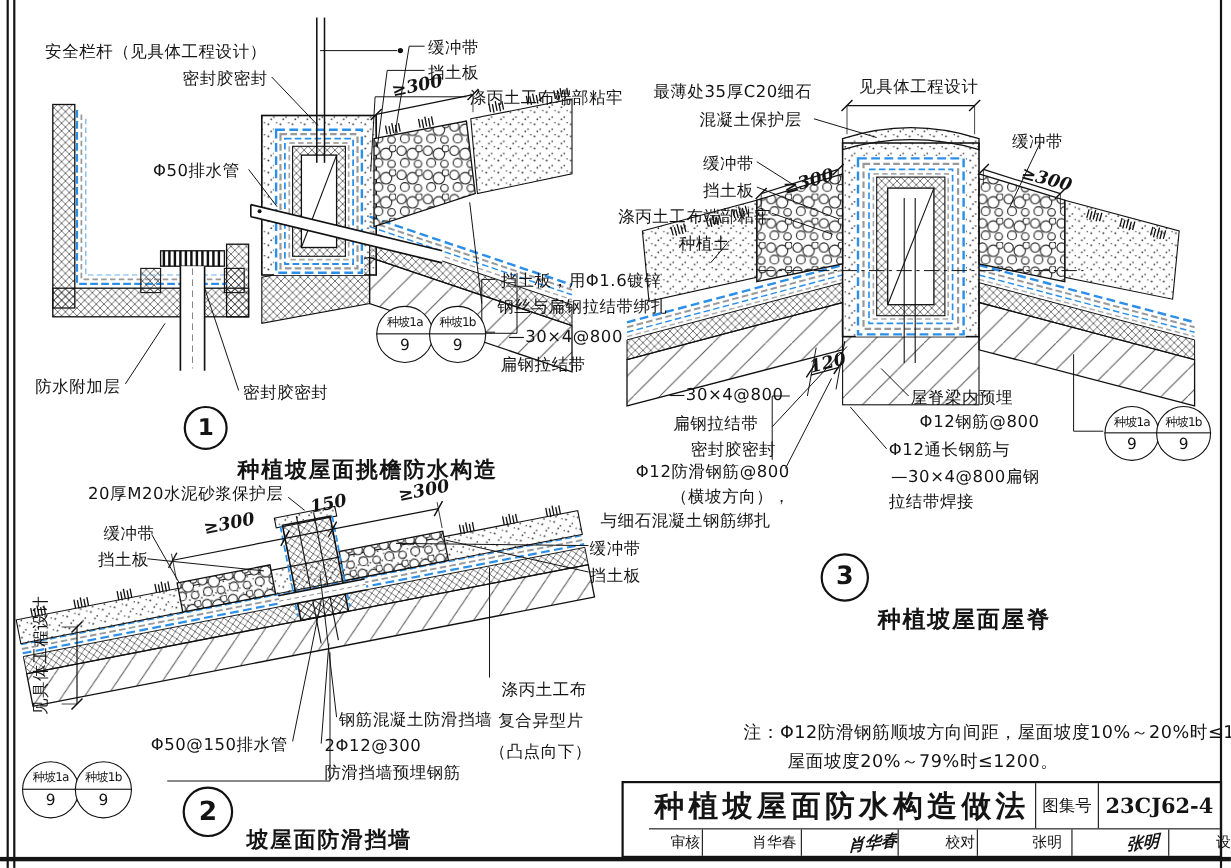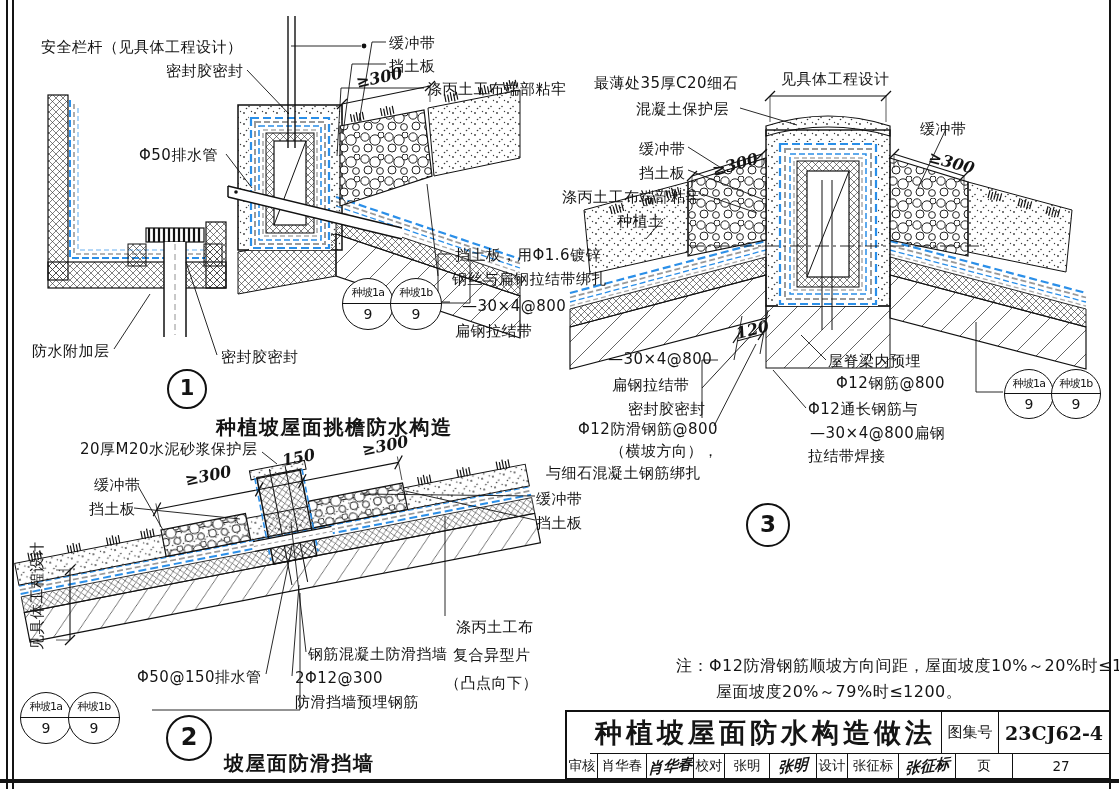--- a/index.html
+++ b/index.html
@@ -18,21 +18,21 @@
   .bpg{position:absolute;top:27px;left:0;right:0;text-align:center;font-size:14px;}
   .frame{position:absolute;background:#141414;z-index:5;}
   #tblock{position:absolute;left:565px;top:710px;width:546px;height:70px;border:2.5px solid #111;background:#fff;
           z-index:4;display:flex;flex-direction:column;box-sizing:border-box;}
   .tb-r1{flex:1;display:flex;border-bottom:1.8px solid #111;margin-left:23px;}
   .tb-title{flex:1;display:flex;align-items:center;justify-content:center;font-size:27px;font-weight:bold;letter-spacing:4px;}
   .tb-albl{width:56px;border-left:1.7px solid #111;display:flex;align-items:center;justify-content:center;font-size:15px;font-family:Liberation Serif, serif;}
   .tb-ano{width:110px;border-left:1.7px solid #111;display:flex;align-items:center;justify-content:center;
           font-size:19px;font-weight:bold;font-family:"DejaVu Serif","Liberation Serif",serif;}
   .tb-r2{height:24px;display:flex;align-items:stretch;font-size:13.5px;}
-  .tb-r2 .c{display:flex;align-items:center;justify-content:center;flex-shrink:0;border-left:1.7px solid #111;overflow:hidden;}
+  .tb-r2 .c{display:flex;align-items:center;justify-content:center;flex-shrink:0;border-left:1.7px solid #111;overflow:hidden;padding-left:41px;}
   .tb-r2 .c:first-child{border-left:none;}
   .sg{font-style:italic;font-weight:bold;transform:rotate(-7deg) skewX(-8deg);font-size:15px;
       font-family:"DejaVu Serif","Liberation Serif",serif;}
   .note-line{position:absolute;font-size:16px;letter-spacing:.5px;z-index:2;white-space:nowrap;}
 </style>
 </head>
 <body>
 
 <div id="page">
 
@@ -349,20 +349,21 @@
   <div class="bln" style="top:23px"></div>
   <div class="bpg" style="top:26px">9</div>
 </div>
 <div class="bubble" style="left:1051px;top:369px;width:48px;height:48px">
   <div class="bnm">种坡1b</div>
   <div class="bln" style="top:23px"></div>
   <div class="bpg" style="top:26px">9</div>
 </div>
 
 <div class="dnum" style="left:746px;top:503px;width:40px;height:40px;line-height:39px;font-size:23px">3</div>
+<div class="dtitle" style="left:798px;top:510px;font-size:21px">种植坡屋面屋脊</div>
 
 <div class="note-line" style="left:676px;top:656px">注：Φ12防滑钢筋顺坡方向间距，屋面坡度10%～20%时≤1500，</div>
 <div class="note-line" style="left:716px;top:682px">屋面坡度20%～79%时≤1200。</div>
 
 <div id="tblock">
   <div class="tb-r1">
     <div class="tb-title">种植坡屋面防水构造做法</div>
     <div class="tb-albl">图集号</div>
     <div class="tb-ano">23CJ62-4</div>
   </div>

